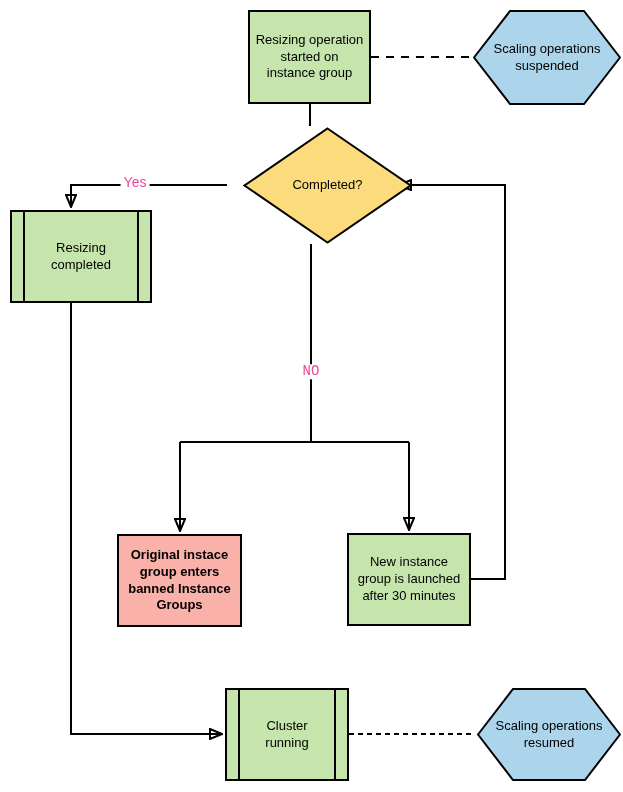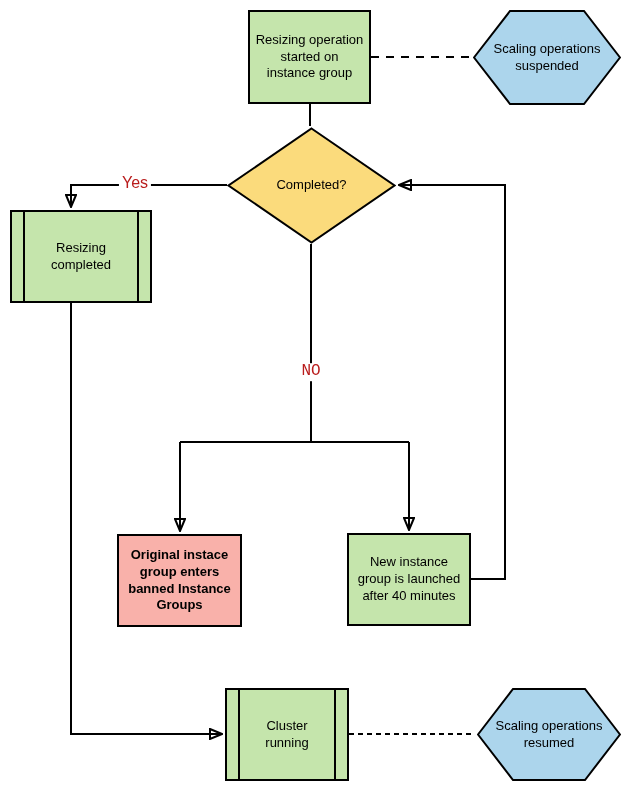--- a/index.html
+++ b/index.html
@@ -59,22 +59,22 @@
     top: 0; bottom: 0;
     width: 2px;
     background: var(--stroke, #000);
   }
   .predef-bar.left  { left: 11px; }
   .predef-bar.right { right: 11px; }
   .edge-label {
     position: absolute;
     transform: translate(-50%, -50%);
     background: var(--background, #fff);
-    font-size: 16px;
-    color: #b91c1c;
+    font-size: 14px;
+    color: #ec4899;
     padding: 0 3px;
     line-height: 1.1;
   }
 </style>
 </head>
 <body>
 
 <div class="canvas">
 
   <svg class="edges-layer" width="623" height="792" viewBox="0 0 623 792" xmlns="http://www.w3.org/2000/svg">
@@ -102,21 +102,21 @@
   </div>
 
   <div class="node" style="left:473px; top:10px; width:148px; height:95px;">
     <svg class="shape-svg" width="148" height="95" viewBox="0 0 148 95" xmlns="http://www.w3.org/2000/svg">
       <polygon class="fill-blue" points="1,47.5 37,1 111,1 147,47.5 111,94 37,94"></polygon>
     </svg>
     <div class="node-label">Scaling operations
 suspended</div>
   </div>
 
-  <div class="node" style="left:227px; top:127px; width:169px; height:117px;">
+  <div class="node" style="left:243px; top:127px; width:169px; height:117px;">
     <svg class="shape-svg" width="169" height="117" viewBox="0 0 169 117" xmlns="http://www.w3.org/2000/svg">
       <polygon class="fill-yellow" points="84.5,1.5 167.5,58.5 84.5,115.5 1.5,58.5"></polygon>
     </svg>
     <div class="node-label">Completed?</div>
   </div>
 
   <div class="node process" style="left:10px; top:210px; width:142px; height:93px;">
     <div class="predef-bar left"></div>
     <div class="predef-bar right"></div>
     <div class="node-label">Resizing
@@ -126,21 +126,21 @@
   <div class="node process pink" style="left:117px; top:534px; width:125px; height:93px;">
     <div class="node-label">Original instace
 group enters
 banned Instance
 Groups</div>
   </div>
 
   <div class="node process" style="left:347px; top:533px; width:124px; height:93px;">
     <div class="node-label">New instance
 group is launched
-after 40 minutes</div>
+after 30 minutes</div>
   </div>
 
   <div class="node process" style="left:225px; top:688px; width:124px; height:93px;">
     <div class="predef-bar left"></div>
     <div class="predef-bar right"></div>
     <div class="node-label">Cluster
 running</div>
   </div>
 
   <div class="node" style="left:477px; top:688px; width:144px; height:93px;">

